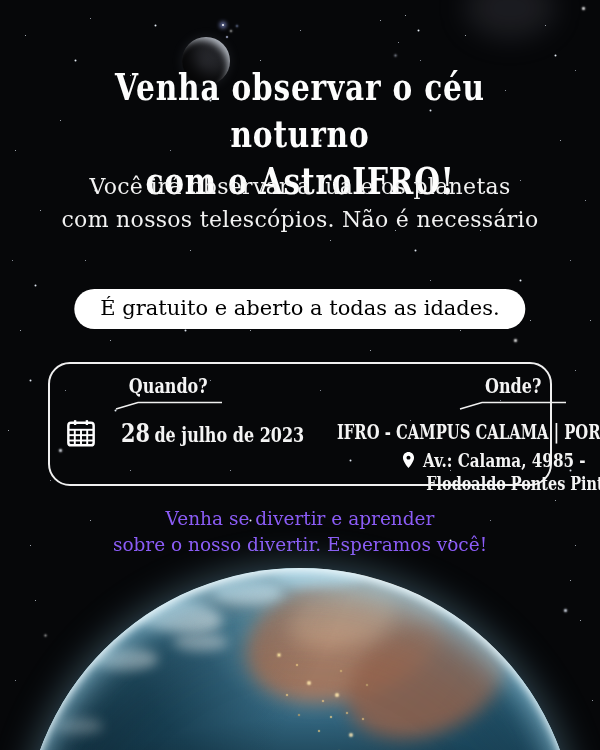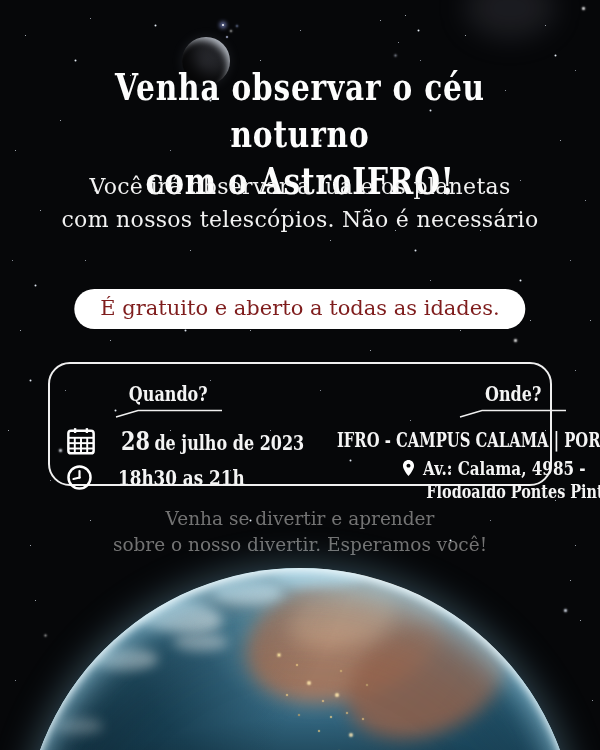--- a/index.html
+++ b/index.html
@@ -56,45 +56,45 @@
     font-weight:bold; font-size:37px; line-height:47px; letter-spacing:1px; color:#fdfdfd; }
   .title .tline { display:block; transform:scaleX(.8); }
 
   
   .intro { position:absolute; top:171px; left:0; right:0; margin:0; text-align:center;
     font-size:22px; line-height:32.5px; letter-spacing:.3px; color:#f2f2f2; }
   .intro span { display:block; }
 
   
   .badge { position:absolute; top:289px; left:50%; transform:translateX(-50%);
-    background:#ffffff; color:#7f1d1d; border-radius:40px; padding:7px 26px 9px;
+    background:#ffffff; color:#000000; border-radius:40px; padding:7px 26px 9px;
     font-size:21px; white-space:nowrap; }
 
   
   .info-card { position:absolute; left:48px; top:362px; width:504px; height:124px; box-sizing:border-box;
     border:2px solid #efefef; border-radius:22px; display:flex; font-weight:bold; }
   .card-col { padding-top:10px; }
   .col-when { width:213px; padding-left:12px; }
   .col-where { flex:1; text-align:center; padding-right:4px; }
   .vdivider { width:2px; background:#e9e9e9; margin:41px 0 24px; }
-  .card-heading { display:block; text-align:center; font-size:20px;margin-top:8px; }
+  .card-heading { display:block; text-align:center; font-size:20px; }
   .swoosh { display:block; margin:0 auto; }
   .card-row { display:flex; align-items:center; gap:25px; margin:8px 0 0 4px; }
   .date-day { font-size:26px; }
   .date-rest { font-size:20px; }
   .time-text { font-size:21px; }
   .venue { font-size:20px; margin-top:10px; transform:scaleX(.74); }
   .addr-row { display:flex; align-items:center; justify-content:center; gap:5px; margin-top:5px; }
   .addr1 { font-size:19px; }
   .addr2 { display:block; font-size:18px; margin-top:2px; padding-left:14px; }
   .icon { flex:0 0 auto; }
 
   
   .outro { position:absolute; top:506px; left:0; right:0; margin:0; text-align:center;
-    font-size:18.5px; line-height:26px; color:#737373; }
+    font-size:18.5px; line-height:26px; color:#8b5cf6; }
   .outro span { display:block; }
 
   
   .earth { position:absolute; left:23px; top:568px; width:554px; height:554px; border-radius:50%;
     overflow:hidden;
     background: radial-gradient(circle at 52% 6%, #dcecf2 0%, #9cc4d4 4%, #5b93aa 10%, #32657e 20%, #1d4a60 32%, #14374a 48%, #0c2330 66%, #061219 85%);
     box-shadow: 0 0 36px 2px rgba(125,185,210,.4); }
   .land { position:absolute; border-radius:50%; filter:blur(9px); }
   .land-1 { left:220px; top:0;    width:210px; height:130px; background:rgba(168,118,92,.92); transform:rotate(-18deg); }
   .land-2 { left:320px; top:55px; width:170px; height:110px; background:rgba(146,96,74,.85);  transform:rotate(-24deg); }
@@ -169,28 +169,20 @@
           <line x1="2.2" y1="21" x2="25.8" y2="21" stroke="#fff" stroke-width="1.8"></line>
           <line x1="8.2" y1="11" x2="8.2" y2="25.5" stroke="#fff" stroke-width="1.8"></line>
           <line x1="14" y1="11" x2="14" y2="25.5" stroke="#fff" stroke-width="1.8"></line>
           <line x1="19.8" y1="11" x2="19.8" y2="25.5" stroke="#fff" stroke-width="1.8"></line>
         </svg>
         <span class="cond-l">
           <span class="date-day">28</span>
           <span class="date-rest">de julho de 2023</span>
         </span>
       </div>
-      <div class="card-row">
-        <svg class="icon" width="27" height="27" viewBox="0 0 26 26">
-          <circle cx="13" cy="13" r="10.6" fill="none" stroke="#fff" stroke-width="2.4"></circle>
-          <line x1="13" y1="13.2" x2="13" y2="6.8" stroke="#fff" stroke-width="2.1" stroke-linecap="round"></line>
-          <line x1="13.2" y1="13" x2="7.2" y2="14.4" stroke="#fff" stroke-width="2.1" stroke-linecap="round"></line>
-        </svg>
-        <span class="cond-l time-text">18h30 as 21h</span>
-      </div>
     </div>
 
     <div class="vdivider"></div>
 
     <div class="card-col col-where">
       <span class="card-heading">
         <span class="cond">Onde?</span>
       </span>
       <svg class="swoosh" width="110" height="12" viewBox="0 0 110 12">
         <path d="M2 11 L24 4.5 L108 4.5" fill="none" stroke="#f0f0f0" stroke-width="1.4"></path>

